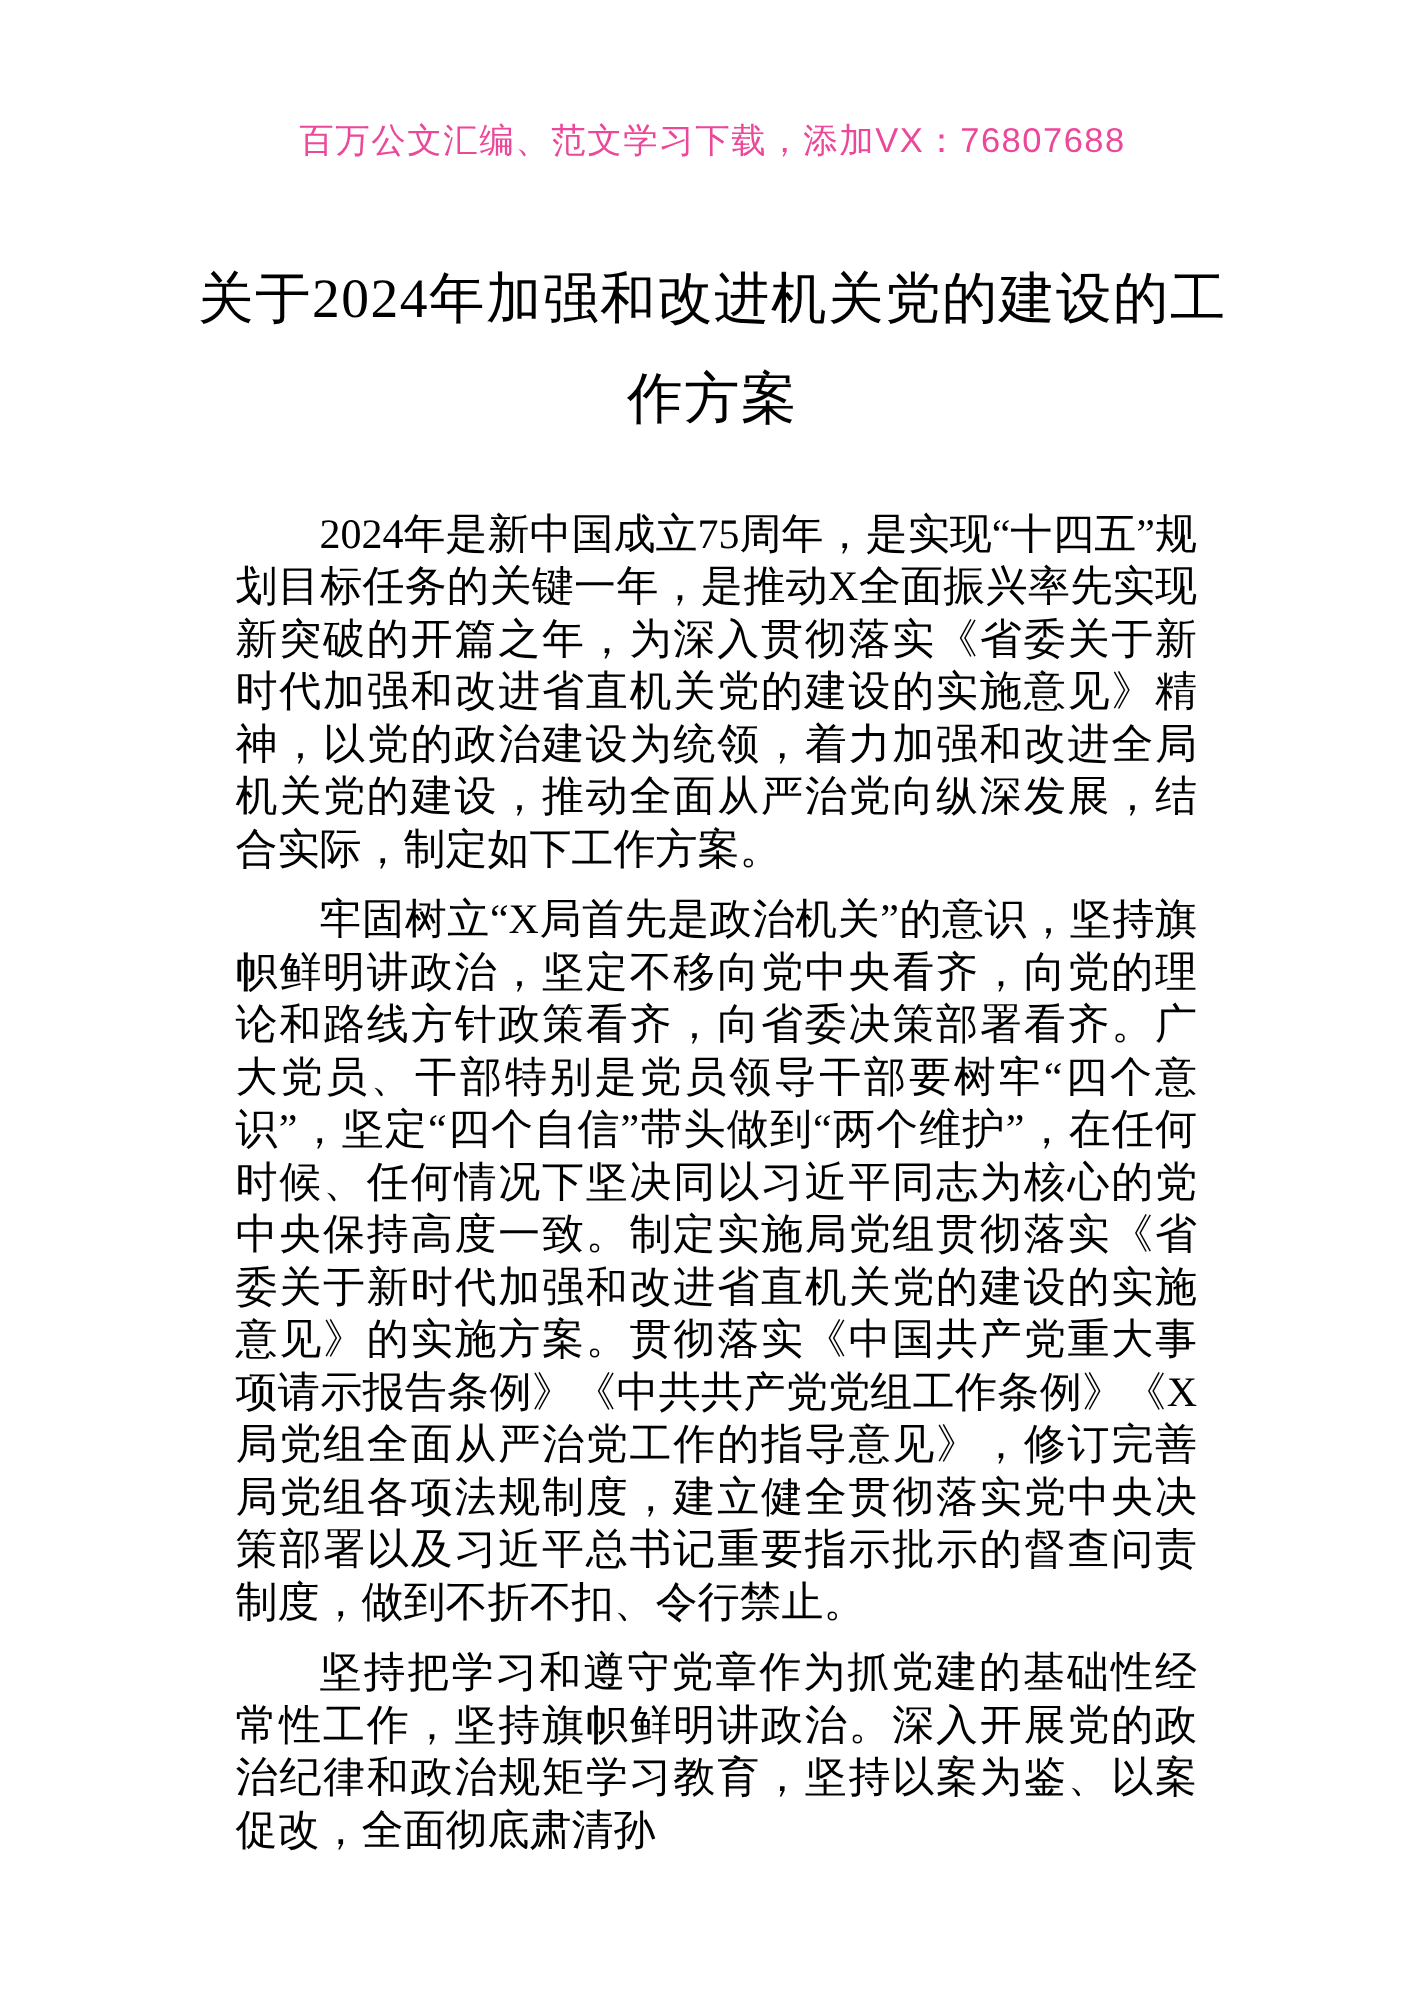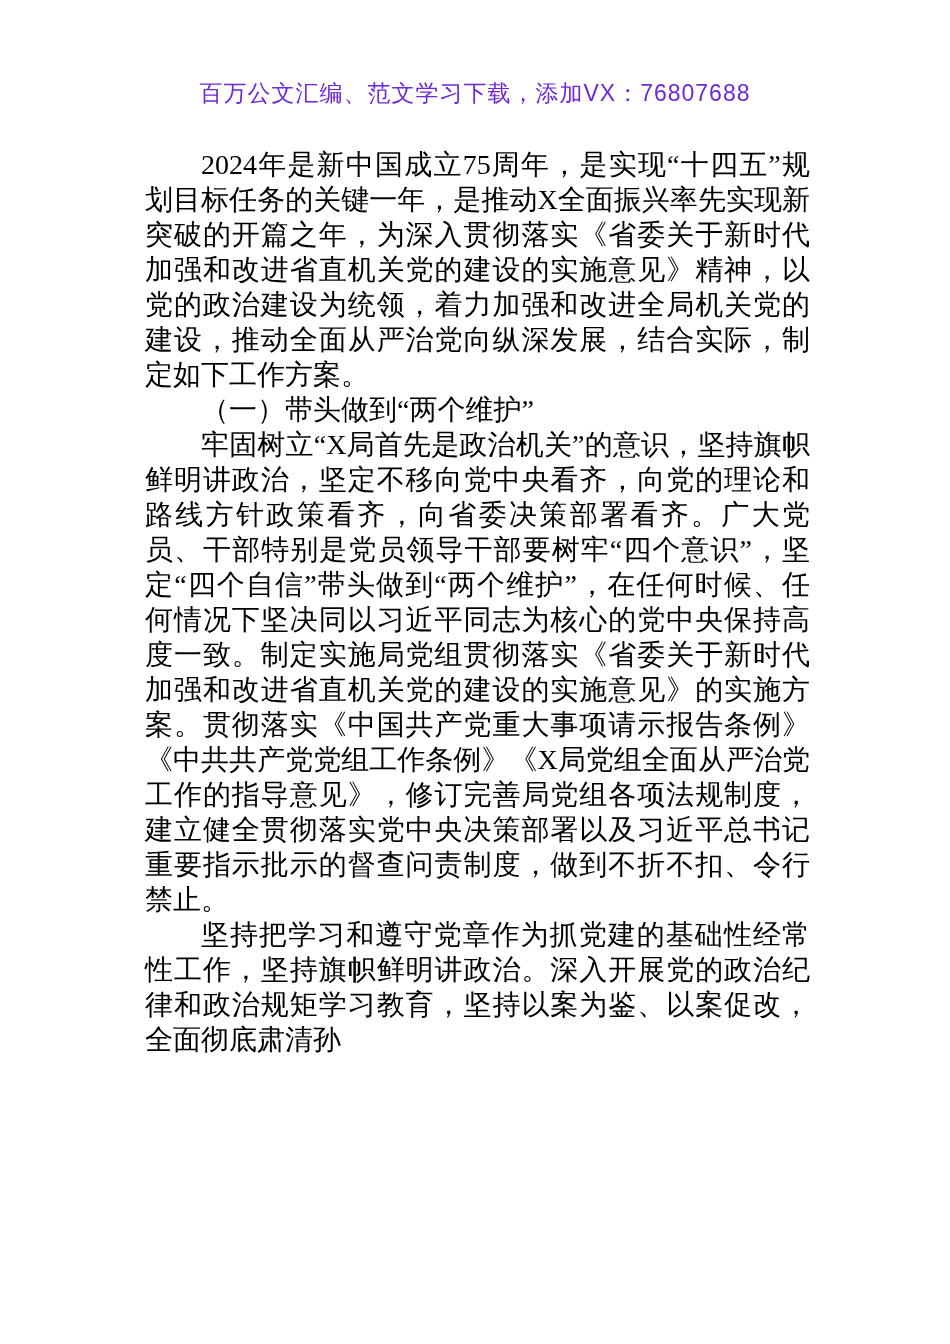--- a/index.html
+++ b/index.html
@@ -31,38 +31,38 @@
     line-height: 67px;
     font-weight: normal;
     text-align: center;
     letter-spacing: 1px;
   }
   .body-text {
     width: 665px;
     margin: 39px 140px 0 145px;
   }
   .body-text p {
-    margin: 0;
+    margin: 12px;
     font-size: 28px;
     line-height: 35px;
     text-indent: 2em;
   }
   .body-text p.body {
     text-align: justify;
     text-justify: inter-ideograph;
   }
   .body-text p.heading1,
   .body-text p.heading2 {
     text-align: left;
   }
 </style>
 </head>
 <body>
 
 <div class="page" style="color: rgb(0, 0, 0); background: rgb(255, 255, 255);">
-  <div class="notice" style="color: #6d28d9;">百万公文汇编、范文学习下载，添加VX：76807688</div>
+  <div class="notice" style="color: #ec4899;">百万公文汇编、范文学习下载，添加VX：76807688</div>
+  <h1 class="title">关于2024年加强和改进机关党的建设的工作方案</h1>
   <div class="body-text">
       <p class="body">2024年是新中国成立75周年，是实现“十四五”规划目标任务的关键一年，是推动X全面振兴率先实现新突破的开篇之年，为深入贯彻落实《省委关于新时代加强和改进省直机关党的建设的实施意见》精神，以党的政治建设为统领，着力加强和改进全局机关党的建设，推动全面从严治党向纵深发展，结合实际，制定如下工作方案。</p>
-      <p class="heading2">（一）带头做到“两个维护”</p>
       <p class="body">牢固树立“X局首先是政治机关”的意识，坚持旗帜鲜明讲政治，坚定不移向党中央看齐，向党的理论和路线方针政策看齐，向省委决策部署看齐。广大党员、干部特别是党员领导干部要树牢“四个意识”，坚定“四个自信”带头做到“两个维护”，在任何时候、任何情况下坚决同以习近平同志为核心的党中央保持高度一致。制定实施局党组贯彻落实《省委关于新时代加强和改进省直机关党的建设的实施意见》的实施方案。贯彻落实《中国共产党重大事项请示报告条例》《中共共产党党组工作条例》《X局党组全面从严治党工作的指导意见》，修订完善局党组各项法规制度，建立健全贯彻落实党中央决策部署以及习近平总书记重要指示批示的督查问责制度，做到不折不扣、令行禁止。</p>
       <p class="body">坚持把学习和遵守党章作为抓党建的基础性经常性工作，坚持旗帜鲜明讲政治。深入开展党的政治纪律和政治规矩学习教育，坚持以案为鉴、以案促改，全面彻底肃清孙</p>
     </div>
 </div>
 
 </body></html>

